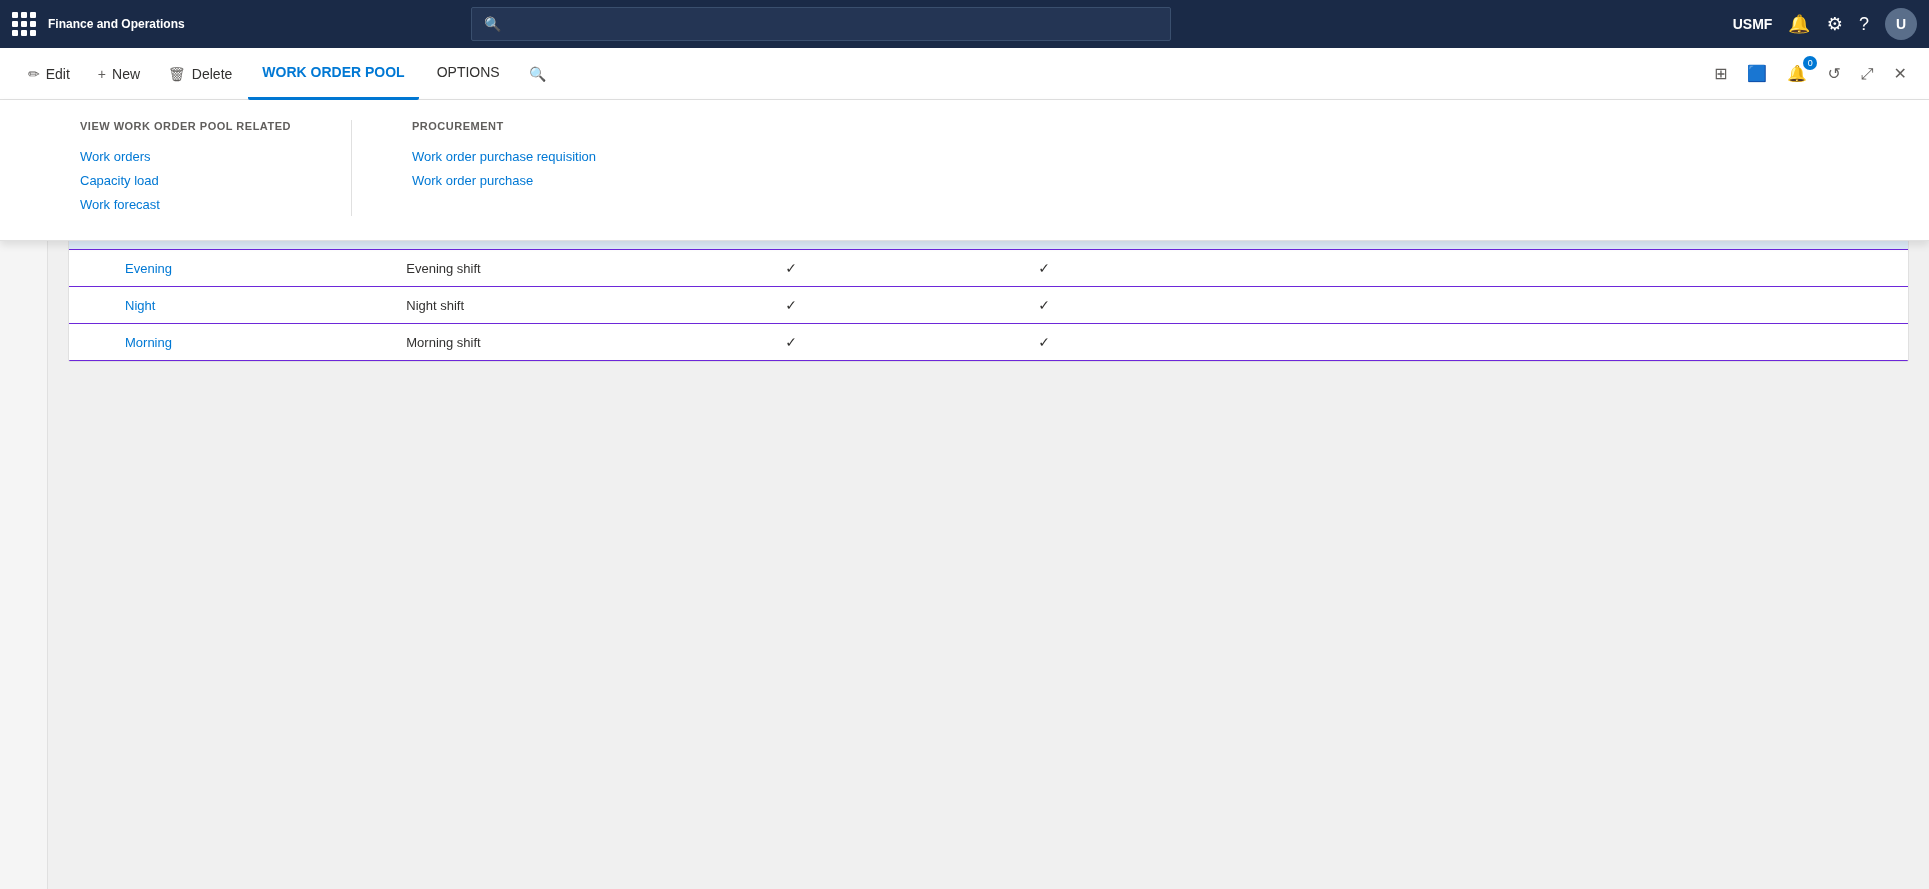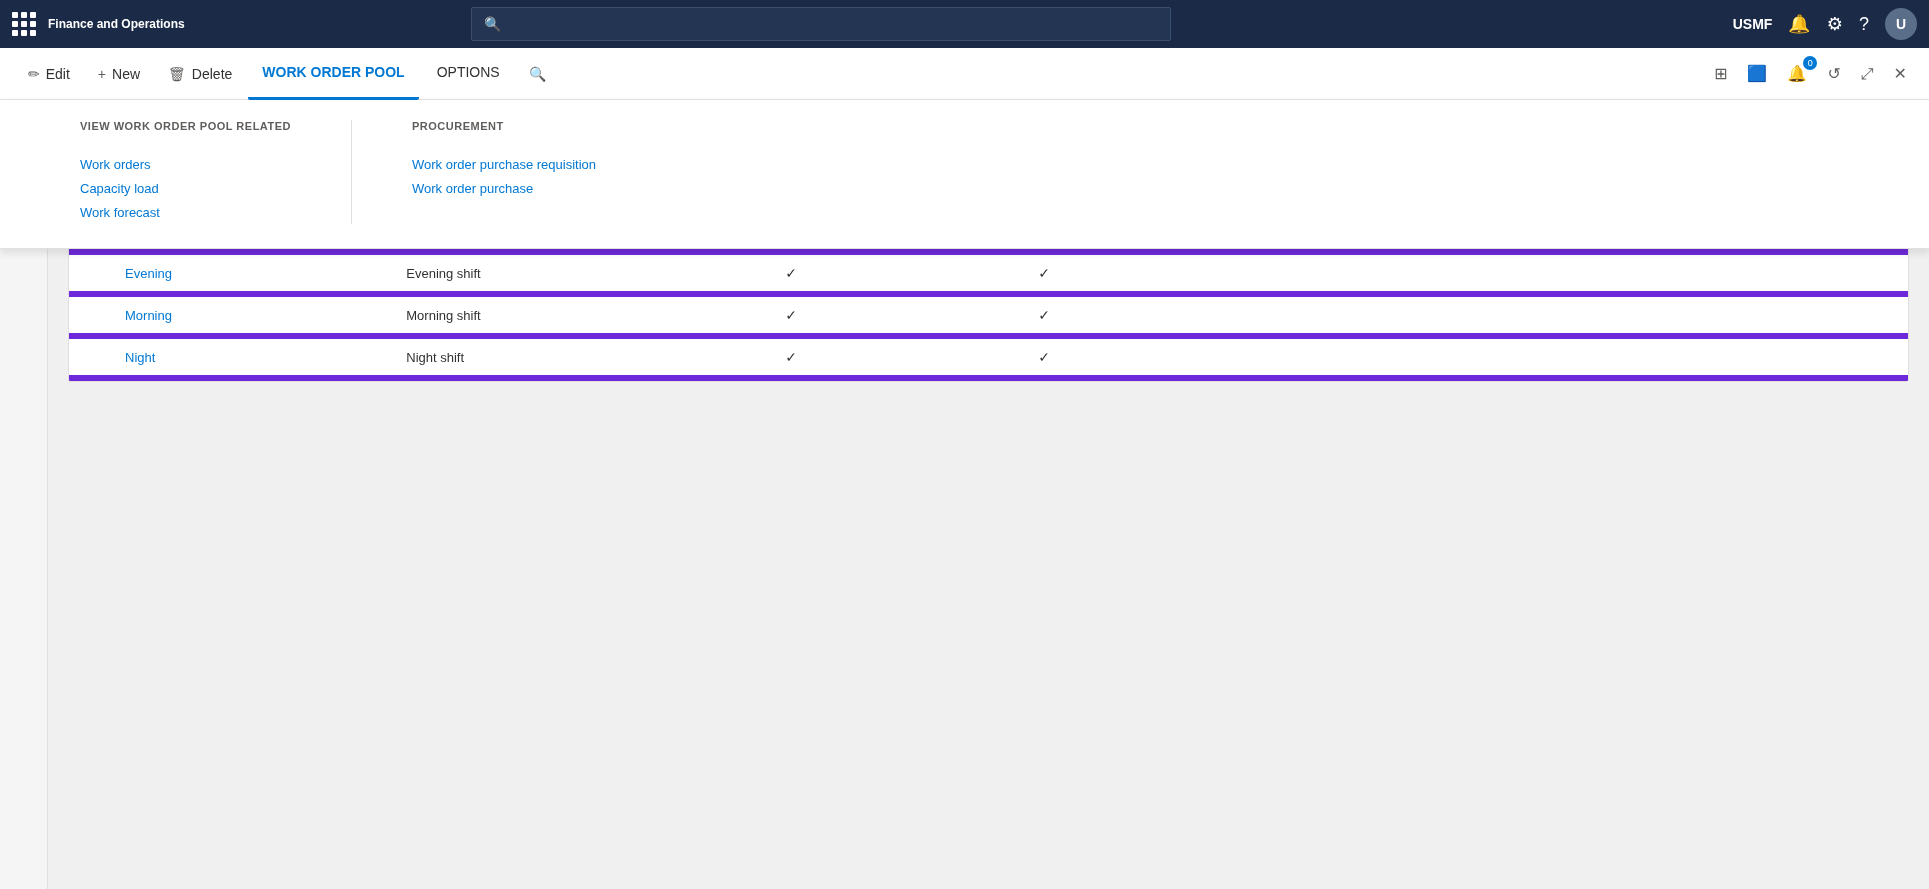--- a/index.html
+++ b/index.html
@@ -160,21 +160,21 @@
       display: flex;
       padding: 20px 60px 24px 80px;
       gap: 60px;
       z-index: 100;
     }
     .dropdown-section h4 {
       font-size: 11px;
       font-weight: 700;
       color: #605e5c;
       text-transform: uppercase;
-      margin-bottom: 20px;
+      margin-bottom: 12px;
       letter-spacing: 0.5px;
     }
     .dropdown-section ul {
       list-style: none;
     }
     .dropdown-section ul li {
       padding: 4px 0;
       cursor: pointer;
     }
     .dropdown-section ul li a {
@@ -272,21 +272,21 @@
       padding: 10px 16px;
       font-size: 13px;
       font-weight: 600;
       color: #323130;
       white-space: nowrap;
     }
     thead th.check-col { width: 40px; padding: 10px 8px; }
     thead th .sort-icon { display: inline; font-size: 11px; color: #605e5c; margin-left: 4px; }
 
     tbody tr {
-      border-bottom: 6px solid #6d28d9;
+      border-bottom: 1px solid #6d28d9;
       cursor: pointer;
       margin-left: 12px;
     }
     tbody tr.selected { background: #deecf9; }
     tbody td {
       padding: 10px 16px;
       font-size: 13px;
       color: #323130;
     }
     tbody td.check-col { padding: 10px 8px; }
@@ -440,30 +440,30 @@
             <tr>
     <td class="check-col"></td>
     <td><a href="#">Evening</a></td>
     <td>Evening shift</td>
     <td><span class="checkmark">✓</span></td>
     <td><span class="checkmark">✓</span></td>
     <td style="text-align:right;"></td>
   </tr>
             <tr>
     <td class="check-col"></td>
-    <td><a href="#">Morning</a></td>
-    <td>Morning shift</td>
+    <td><a href="#">Night</a></td>
+    <td>Night shift</td>
     <td><span class="checkmark">✓</span></td>
     <td><span class="checkmark">✓</span></td>
     <td style="text-align:right;"></td>
   </tr>
             <tr>
     <td class="check-col"></td>
-    <td><a href="#">Night</a></td>
-    <td>Night shift</td>
+    <td><a href="#">Morning</a></td>
+    <td>Morning shift</td>
     <td><span class="checkmark">✓</span></td>
     <td><span class="checkmark">✓</span></td>
     <td style="text-align:right;"></td>
   </tr>
           </tbody>
       </table>
     </div>
   </div>
 </div>
 

